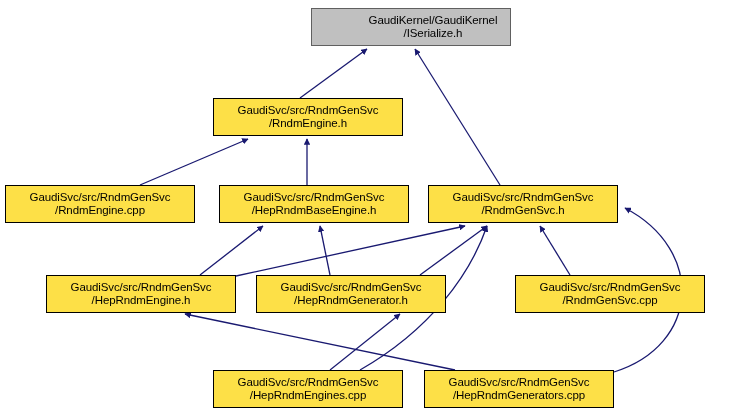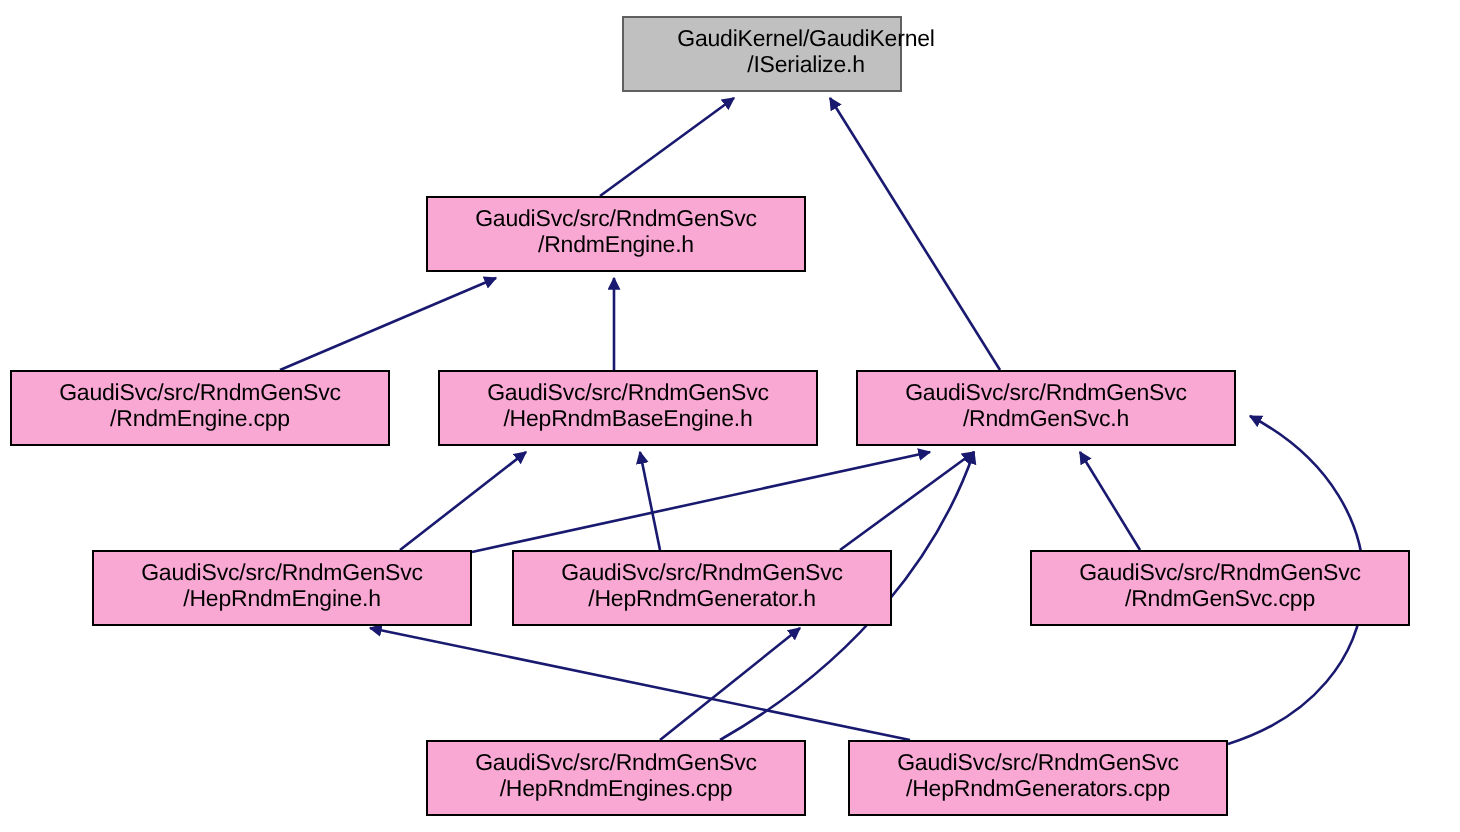--- a/index.html
+++ b/index.html
@@ -2,21 +2,21 @@
 <html><head>
 <meta charset="utf-8">
 <style>
   html,body{margin:0;padding:0;background:#ffffff;}
   body{width:730px;height:416px;overflow:hidden;
        font-family:"Liberation Sans","DejaVu Sans",sans-serif;}
   #graph{position:relative;width:730px;height:416px;}
   #edges{position:absolute;left:0;top:0;width:730px;height:416px;}
   .node{position:absolute;box-sizing:border-box;display:flex;
         align-items:center;justify-content:center;text-align:center;
-        background:#f9a8d4;border:1px solid #000000;
+        background:#fde047;border:1px solid #000000;
         font-size:11.5px;line-height:13.5px;color:#000000;
         letter-spacing:-0.1px;white-space:pre-line;}
   .node.root{background:#c0c0c0;border:1px solid #606060;}
   .node .lbl{display:block;padding:0 3px;}
 </style>
 </head>
 <body>
 
 <div id="graph">
   <svg id="edges" viewBox="0 0 730 416" xmlns="http://www.w3.org/2000/svg">
@@ -32,21 +32,21 @@
       <path d="M 200,275 L 263,226" fill="none" stroke="#191970" stroke-width="1.3" marker-end="url(#arrow)"></path>
       <path d="M 330,275 L 320,226" fill="none" stroke="#191970" stroke-width="1.3" marker-end="url(#arrow)"></path>
       <path d="M 236,276 L 465,226" fill="none" stroke="#191970" stroke-width="1.3" marker-end="url(#arrow)"></path>
       <path d="M 420,275 L 487,226" fill="none" stroke="#191970" stroke-width="1.3" marker-end="url(#arrow)"></path>
       <path d="M 570,275 L 540,226" fill="none" stroke="#191970" stroke-width="1.3" marker-end="url(#arrow)"></path>
       <path d="M 360,370 C 430,330 470,275 487,226" fill="none" stroke="#191970" stroke-width="1.3" marker-end="url(#arrow)"></path>
       <path d="M 614,372 C 700,345 705,250 625,208" fill="none" stroke="#191970" stroke-width="1.3" marker-end="url(#arrow)"></path>
       <path d="M 330,370 L 400,314" fill="none" stroke="#191970" stroke-width="1.3" marker-end="url(#arrow)"></path>
       <path d="M 455,370 L 185,314" fill="none" stroke="#191970" stroke-width="1.3" marker-end="url(#arrow)"></path>
     </svg>
-<div class="node root" style="left: 311px; top: 8px; width: 140px; height: 38px; padding-left: 44px;"><span class="lbl">GaudiKernel/GaudiKernel
+<div class="node root" style="left: 311px; top: 8px; width: 200px; height: 38px; padding-left: 44px;"><span class="lbl">GaudiKernel/GaudiKernel
 /ISerialize.h</span></div>
     <div class="node" style="left: 213px; top: 98px; width: 190px; height: 38px;"><span class="lbl">GaudiSvc/src/RndmGenSvc
 /RndmEngine.h</span></div>
     <div class="node" style="left: 5px; top: 185px; width: 190px; height: 38px;"><span class="lbl">GaudiSvc/src/RndmGenSvc
 /RndmEngine.cpp</span></div>
     <div class="node" style="left: 219px; top: 185px; width: 190px; height: 38px;"><span class="lbl">GaudiSvc/src/RndmGenSvc
 /HepRndmBaseEngine.h</span></div>
     <div class="node" style="left: 428px; top: 185px; width: 190px; height: 38px;"><span class="lbl">GaudiSvc/src/RndmGenSvc
 /RndmGenSvc.h</span></div>
     <div class="node" style="left: 46px; top: 275px; width: 190px; height: 38px;"><span class="lbl">GaudiSvc/src/RndmGenSvc

